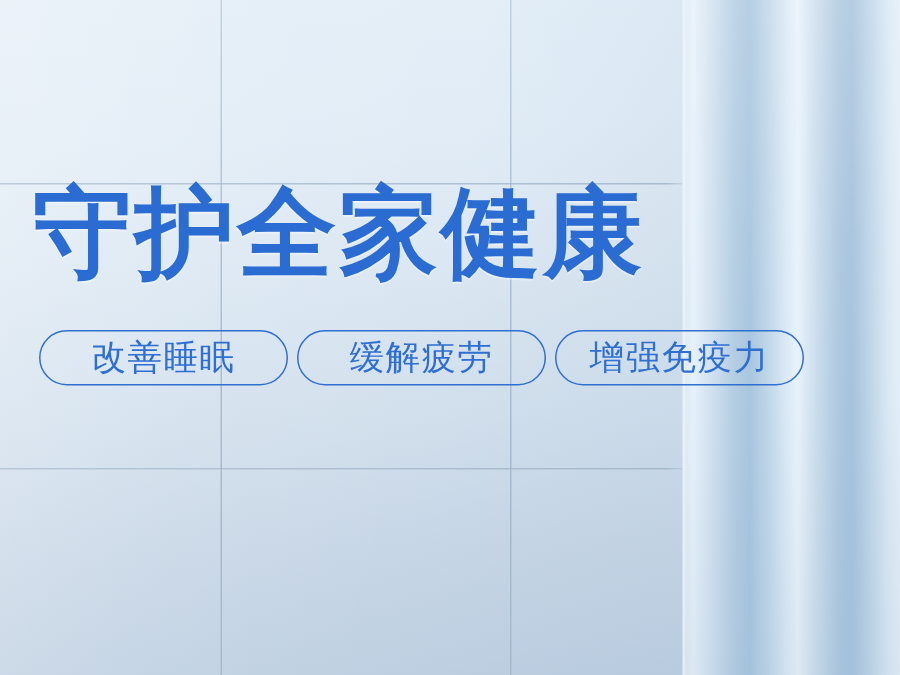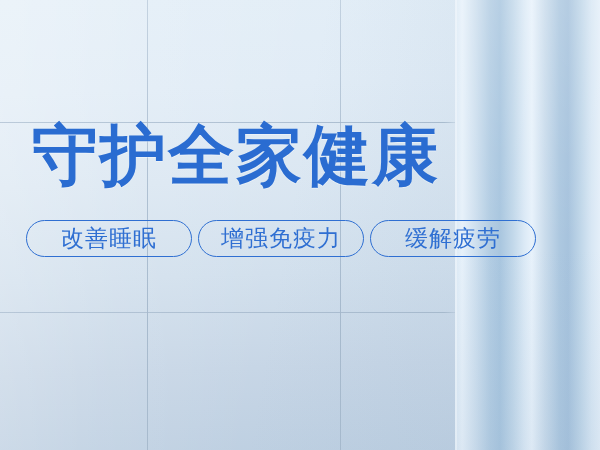--- a/index.html
+++ b/index.html
@@ -121,21 +121,21 @@
   }
 
   
   .content {
     position: absolute;
     inset: 0;
   }
 
   .headline {
     position: absolute;
-    left: 32px;
+    left: 22px;
     top: 118px;
     font-size: 66px;
     line-height: 74px;
     font-weight: 700;
     color: #2a6cd1;
     letter-spacing: 2px;
     white-space: nowrap;
     text-shadow: 0 1px 0 rgba(255,255,255,0.35);
   }
 
@@ -178,18 +178,18 @@
     <div class="pillar-shade"></div>
     <div class="pillar-edge"></div>
   </div>
 
   <div class="content">
 
     <div class="headline">守护全家健康</div>
 
     <div class="pill-row">
       <div class="pill">改善睡眠</div>
+      <div class="pill">缓解疲劳</div>
       <div class="pill">增强免疫力</div>
-      <div class="pill">缓解疲劳</div>
     </div>
 
   </div>
 </div>
 
 </body></html>

